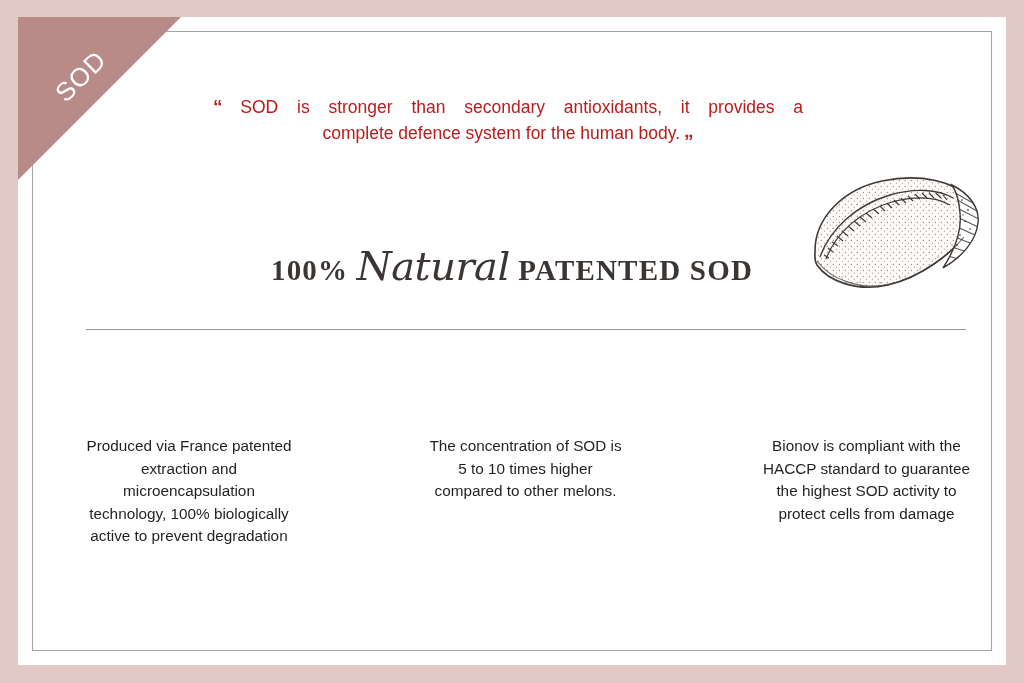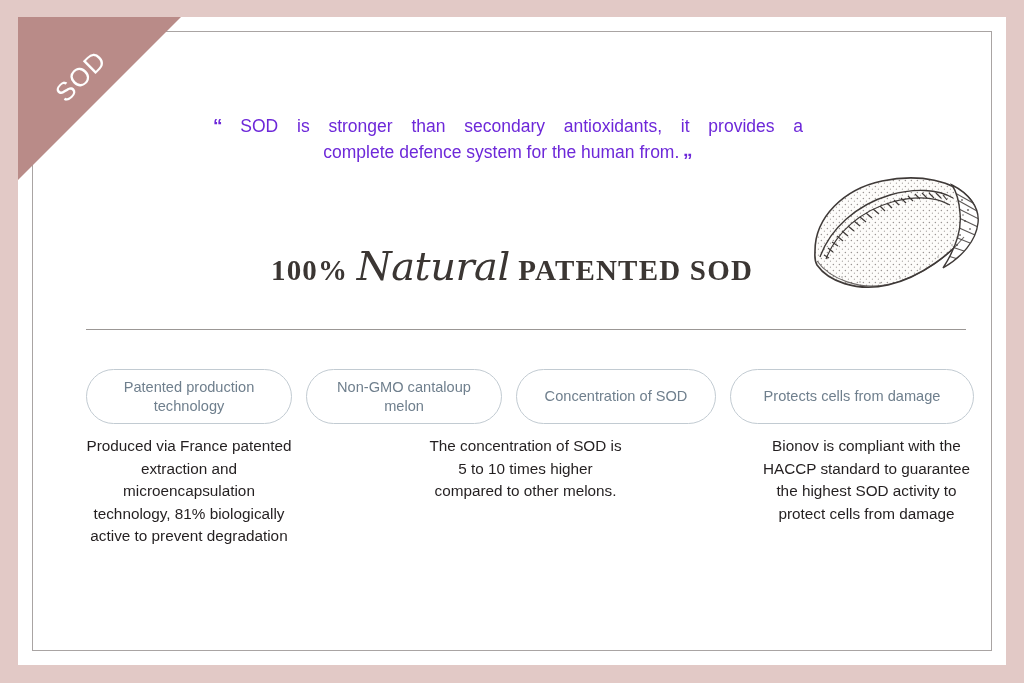--- a/index.html
+++ b/index.html
@@ -67,23 +67,23 @@
     letter-spacing: 1px;
     transform: rotate(-45deg);
     transform-origin: center center;
     font-family: "Liberation Sans", sans-serif;
   }
 
   
   .quote-block {
     position: absolute;
     left: 195px;
-    top: 96px;
+    top: 77px;
     width: 590px;
-    color: #6d28d9;
+    color: #b91c1c;
     font-size: 17.5px;
     line-height: 26px;
     text-align: justify;
     text-align-last: center;
     font-family: "Liberation Sans", sans-serif;
   }
   .quote-line-1 {
     text-align: justify;
     text-align-last: justify;
     white-space: normal;
@@ -209,21 +209,21 @@
     <div class="tri"></div>
     <div class="ribbon-label">SOD</div>
   </div>
 
   <div class="quote-block">
     <div class="quote-line-1">
       <span class="qmark">“</span>
       <span>SOD is stronger than secondary antioxidants, it provides a</span>
     </div>
     <div class="quote-line-2">
-      <span>complete defence system for the human from.</span>
+      <span>complete defence system for the human body.</span>
       <span class="qmark close">“</span>
     </div>
   </div>
 
   <div class="headline">
     <span class="hl-serif">100%</span>
     <span class="hl-script">Natural</span>
     <span class="hl-serif">PATENTED SOD</span>
   </div>
 
@@ -312,26 +312,20 @@
       <circle cx="78" cy="128" r="0.8"></circle>
         <circle cx="98" cy="123" r="0.8"></circle>
       <circle cx="118" cy="114" r="0.8"></circle>
         <circle cx="136" cy="102" r="0.8"></circle>
       <circle cx="150" cy="90" r="0.8"></circle>
     </g>
   </svg>
 
   <div class="divider"></div>
 
-  <div class="pills-row">
-    <div class="pill pill-0">Patented production technology</div>
-    <div class="pill pill-1">Non-GMO cantaloup melon</div>
-    <div class="pill pill-2">Concentration of SOD</div>
-    <div class="pill pill-3">Protects cells from damage</div>
-  </div>
 
   <div class="cols-row">
-    <div class="col col-0">Produced via France patented extraction and microencapsulation technology, 81% biologically active to prevent degradation</div>
+    <div class="col col-0">Produced via France patented extraction and microencapsulation technology, 100% biologically active to prevent degradation</div>
     <div class="col col-2">The concentration of SOD is 5 to 10 times higher compared to other melons.</div>
     <div class="col col-3">Bionov is compliant with the HACCP standard to guarantee the highest SOD activity to protect cells from damage</div>
   </div>
 
 </div>
 
 </body></html>

